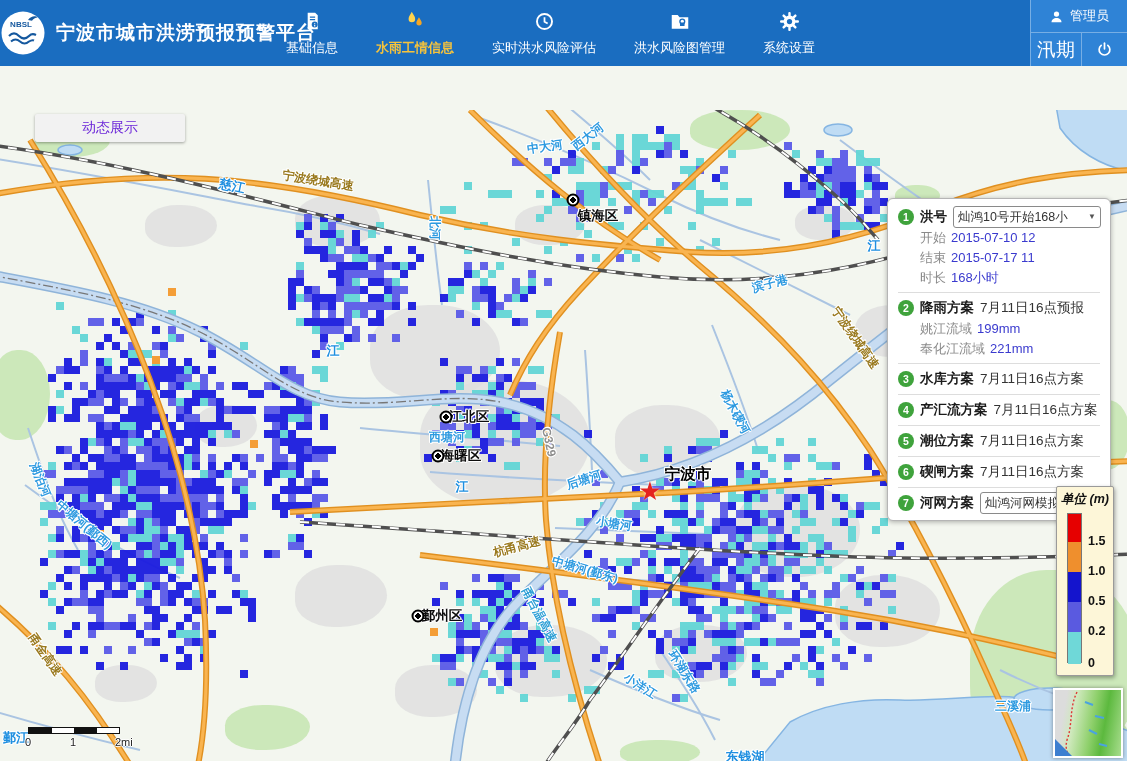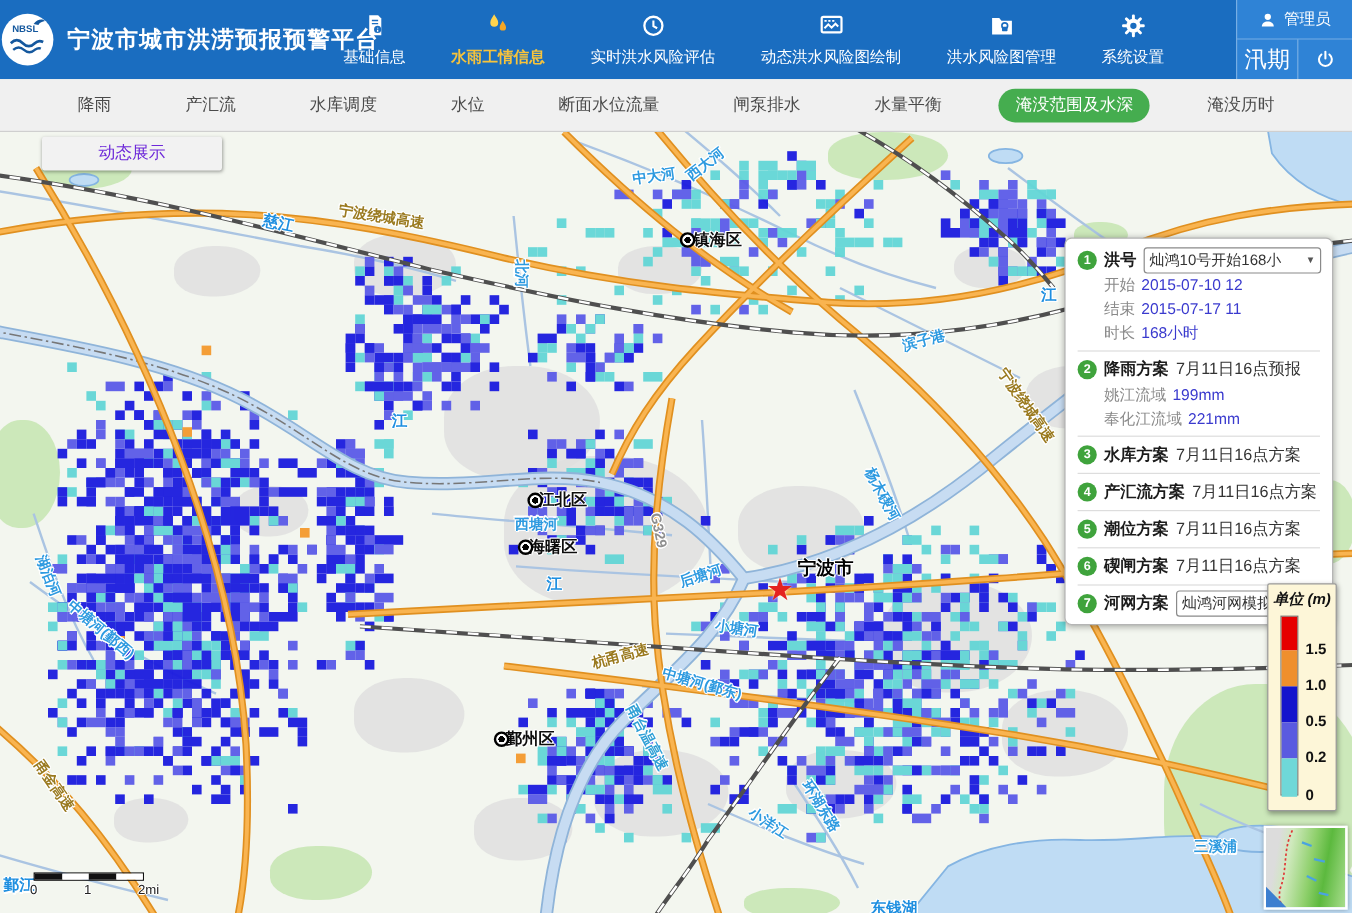--- a/index.html
+++ b/index.html
@@ -133,30 +133,20 @@
           <svg width="21" height="21" viewBox="0 0 24 24">
               <circle cx="12" cy="12" r="8.6" fill="none" stroke="#fff" stroke-width="2.2"></circle>
               <path d="M12 7v5.3l3.6 2" fill="none" stroke="#fff" stroke-width="2"></path>
             </svg>
         </span>
         <span class="nlabel">实时洪水风险评估</span>
       </div>
       <div class="nav-item">
         <span class="nav-ico">
           <svg width="22" height="22" viewBox="0 0 24 24">
-              <rect x="3" y="4.5" width="18" height="14" rx="1.5" fill="none" stroke="#fff" stroke-width="2"></rect>
-              <path d="M5.5 8h2M9 8h2M12.5 8h2" stroke="#fff" stroke-width="1.5"></path>
-              <path d="M5.5 14.8 9 11.2l3 3 3.5-3.5 2.5 2.5" fill="none" stroke="#fff" stroke-width="1.8"></path>
-            </svg>
-        </span>
-        <span class="nlabel">动态洪水风险图绘制</span>
-      </div>
-      <div class="nav-item">
-        <span class="nav-ico">
-          <svg width="22" height="22" viewBox="0 0 24 24">
               <path d="M3 5.5h6.5l2 2.5H21v12.5H3z" fill="#fff"></path>
               <circle cx="14.5" cy="12.5" r="2.6" fill="none" stroke="#1a6dc0" stroke-width="1.5"></circle>
               <rect x="12" y="13.5" width="5" height="4" rx=".6" fill="#1a6dc0"></rect>
             </svg>
         </span>
         <span class="nlabel">洪水风险图管理</span>
       </div>
       <div class="nav-item">
         <span class="nav-ico">
           <svg width="21" height="21" viewBox="0 0 24 24">
@@ -197,31 +187,20 @@
         <div class="hr-power">
           <svg width="17" height="17" viewBox="0 0 24 24">
               <path d="M12 3v8" stroke="#fff" stroke-width="2.4" stroke-linecap="round"></path>
               <path d="M7.3 6.2a7.6 7.6 0 1 0 9.4 0" fill="none" stroke="#fff" stroke-width="2.4" stroke-linecap="round"></path>
             </svg>
         </div>
       </div>
     </div>
   </div>
 
-  <div class="tabbar">
-    <span class="tab">降雨</span>
-    <span class="tab">产汇流</span>
-    <span class="tab">水库调度</span>
-    <span class="tab">水位</span>
-    <span class="tab">断面水位流量</span>
-    <span class="tab">闸泵排水</span>
-    <span class="tab">水量平衡</span>
-    <span class="tab active">淹没范围及水深</span>
-    <span class="tab">淹没历时</span>
-  </div>
 
   <div class="map">
     <div id="greens">
         <div class="blob green" style="left: 970px; top: 460px; width: 170px; height: 200px;"></div>
         <div class="blob green" style="left: 690px; top: 0px; width: 100px; height: 40px;"></div>
         <div class="blob green" style="left: 35px; top: 15px; width: 75px; height: 32px;"></div>
         <div class="blob green" style="left: -10px; top: 240px; width: 60px; height: 90px;"></div>
         <div class="blob green" style="left: 225px; top: 595px; width: 85px; height: 45px;"></div>
         <div class="blob green" style="left: 895px; top: 75px; width: 45px; height: 22px;"></div>
         <div class="blob green" style="left: 1085px; top: 290px; width: 45px; height: 70px;"></div>
@@ -2695,21 +2674,21 @@
           <path d="M700,438 C660,490 620,550 590,590 C575,615 558,635 545,655"></path>
           <path d="M690,-15 C740,10 790,45 835,85 C855,102 868,118 878,130"></path>
         </g>
       </g>
     </svg>
 
     <div id="labels">
         <div class="ml rb" style="left: 232px; top: 76px; --r: 12deg;">慈江</div>
         <div class="ml r" style="left: 545px; top: 37px; --r: -8deg;">中大河</div>
         <div class="ml r" style="left: 588px; top: 27px; --r: -38deg;">西大河</div>
-        <div class="ml c" style="left: 598px; top: 90px; --r: 0deg;">镇海区</div>
+        <div class="ml c" style="left: 598px; top: 106px; --r: 0deg;">镇海区</div>
         <div class="ml rd" style="left: 318px; top: 71px; --r: 9deg;">宁波绕城高速</div>
         <div class="ml rd" style="left: 855px; top: 228px; --r: 55deg;">宁波绕城高速</div>
         <div class="ml r" style="left: 770px; top: 174px; --r: -15deg;">滨子港</div>
         <div class="ml r" style="left: 434px; top: 118px; --r: 90deg;">北河</div>
         <div class="ml rb" style="left: 333px; top: 241px; --r: 0deg;">江</div>
         <div class="ml r" style="left: 40px; top: 370px; --r: 68deg;">湖泊河</div>
         <div class="ml r" style="left: 84px; top: 415px; --r: 40deg;">中塘河(鄞西)</div>
         <div class="ml r" style="left: 447px; top: 327px; --r: 0deg;">西塘河</div>
         <div class="ml g" style="left: 549px; top: 332px; --r: 78deg;">G329</div>
         <div class="ml r" style="left: 584px; top: 370px; --r: -18deg;">后塘河</div>

